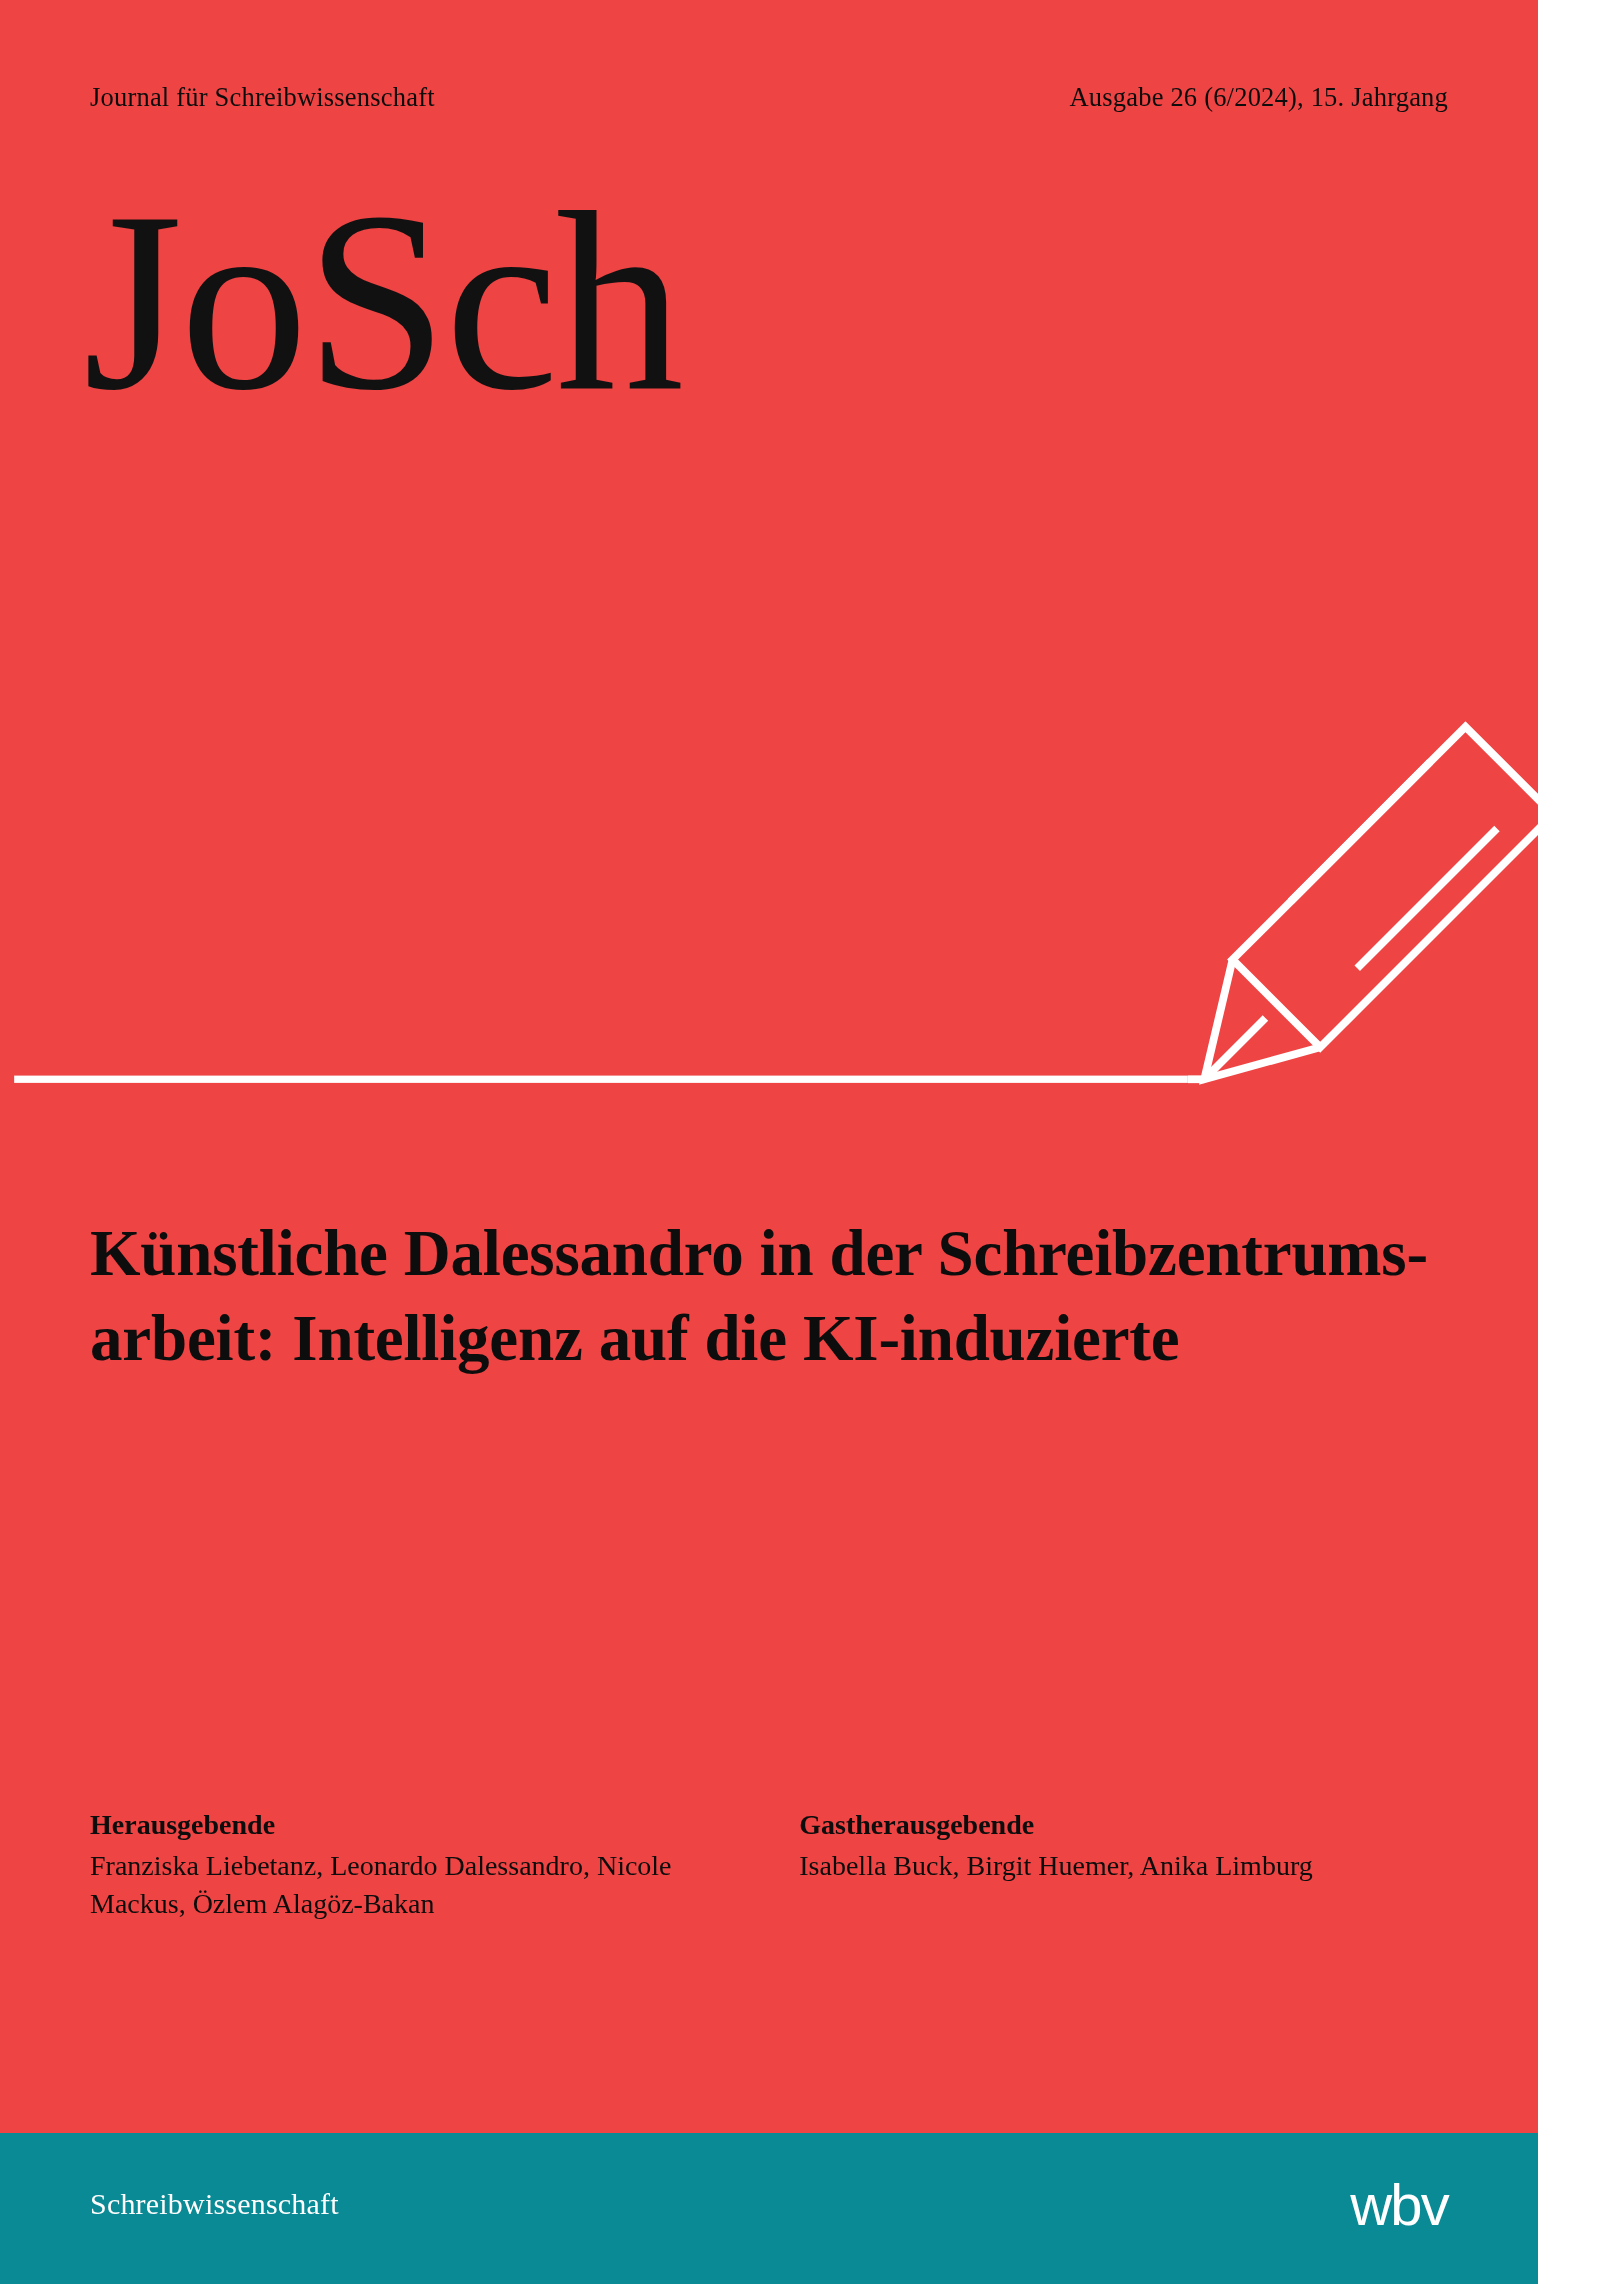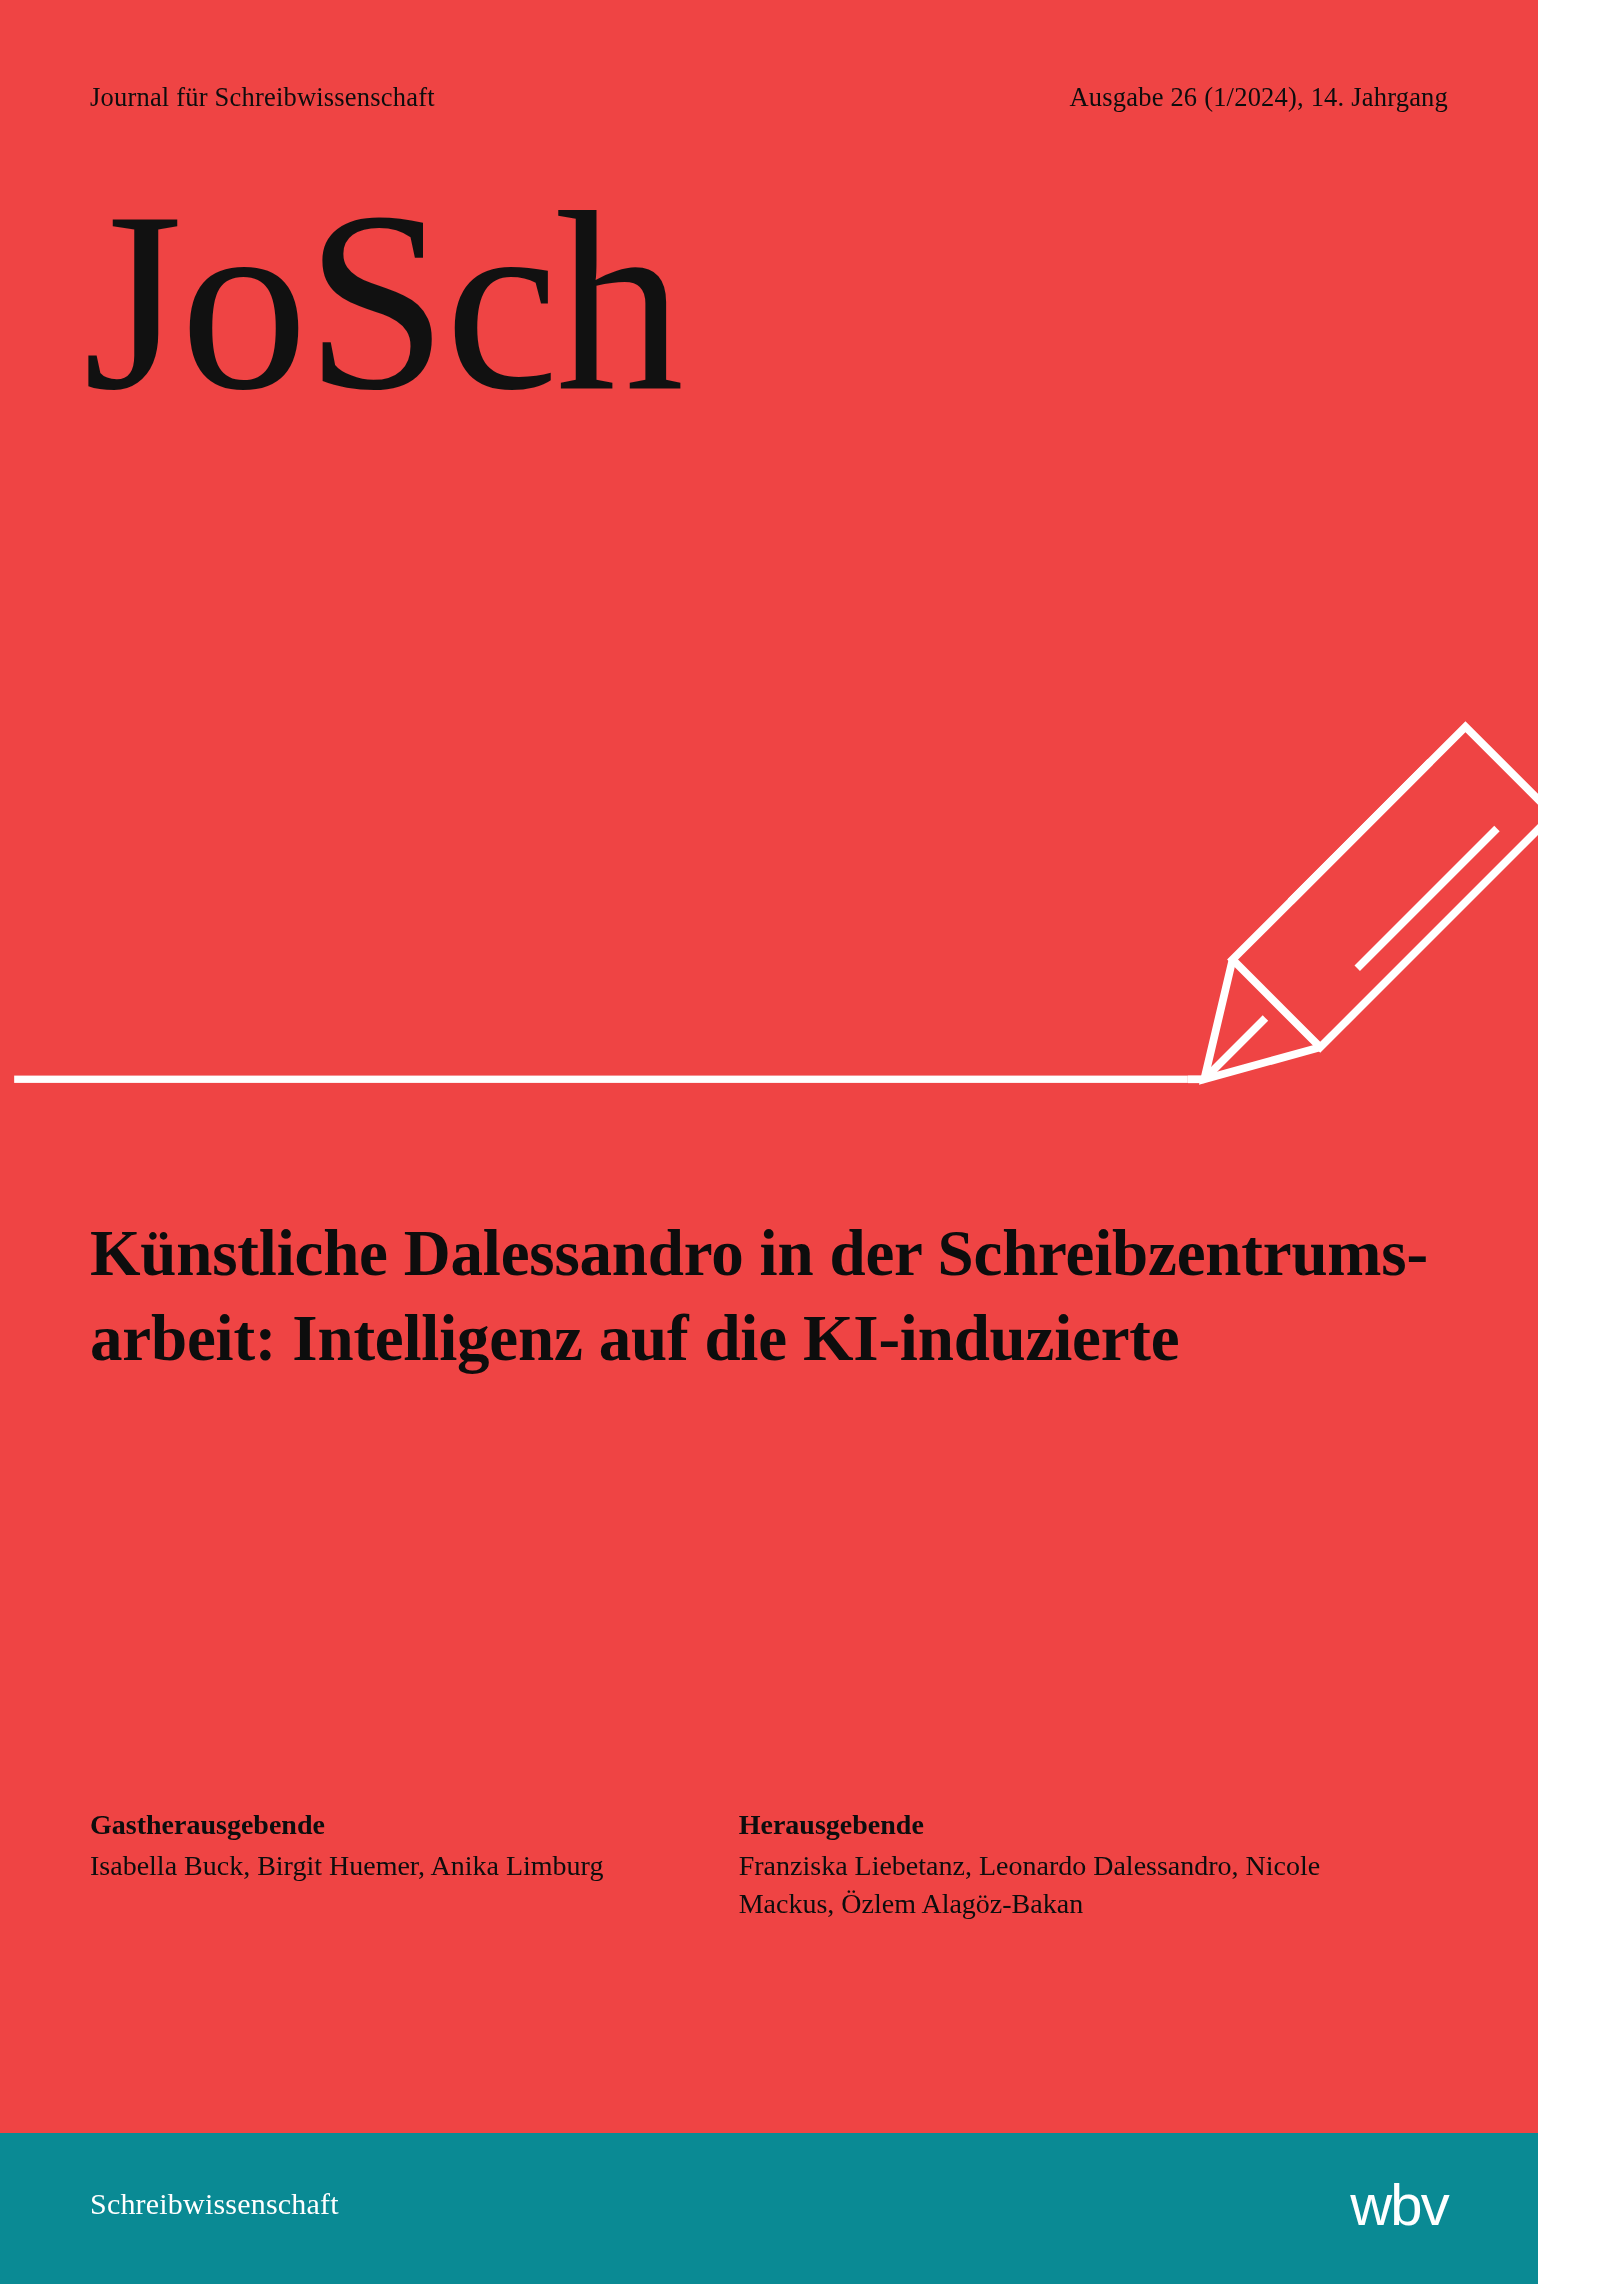--- a/index.html
+++ b/index.html
@@ -127,21 +127,21 @@
     line-height: 1;
   }
 </style>
 </head>
 <body>
 
 <div class="cover">
 
   <div class="meta-row">
     <div class="meta-left">Journal für Schreibwissenschaft</div>
-    <div class="meta-right">Ausgabe 26 (1/2024), 14. Jahrgang</div>
+    <div class="meta-right">Ausgabe 26 (6/2024), 15. Jahrgang</div>
   </div>
 
   <div class="wordmark">JoSch</div>
 
   <svg class="graphic" viewBox="0 0 3541 900" xmlns="http://www.w3.org/2000/svg">
 
     <rect x="30" y="794" width="2570" height="16" fill="#ffffff"></rect>
 
     <g fill="none" stroke="#ffffff" stroke-width="17">
       <path d="M 3208 30 L 3400 222 L 2890 732 L 2698 540 Z"></path>
@@ -152,27 +152,27 @@
       <path d="M 2600 802 L 2636 802"></path>
     </g>
   </svg>
 
   <div class="title">
     <div>Künstliche Dalessandro in der Schreibzentrums-</div>
     <div>arbeit: Intelligenz auf die KI-induzierte</div>
   </div>
 
   <div class="editors">
+    <div class="editor-col">
+      <div class="editor-heading">Herausgebende</div>
+      <div class="editor-names">Franziska Liebetanz, Leonardo Dalessandro, Nicole Mackus, Özlem Alagöz-Bakan</div>
+    </div>
     <div class="editor-col second">
       <div class="editor-heading">Gastherausgebende</div>
       <div class="editor-names">Isabella Buck, Birgit Huemer, Anika Limburg</div>
-    </div>
-    <div class="editor-col">
-      <div class="editor-heading">Herausgebende</div>
-      <div class="editor-names">Franziska Liebetanz, Leonardo Dalessandro, Nicole Mackus, Özlem Alagöz-Bakan</div>
     </div>
   </div>
 
   <div class="footer-band"></div>
   <div class="footer-series">Schreibwissenschaft</div>
   <div class="footer-logo">wbv</div>
 
 </div>
 
 

